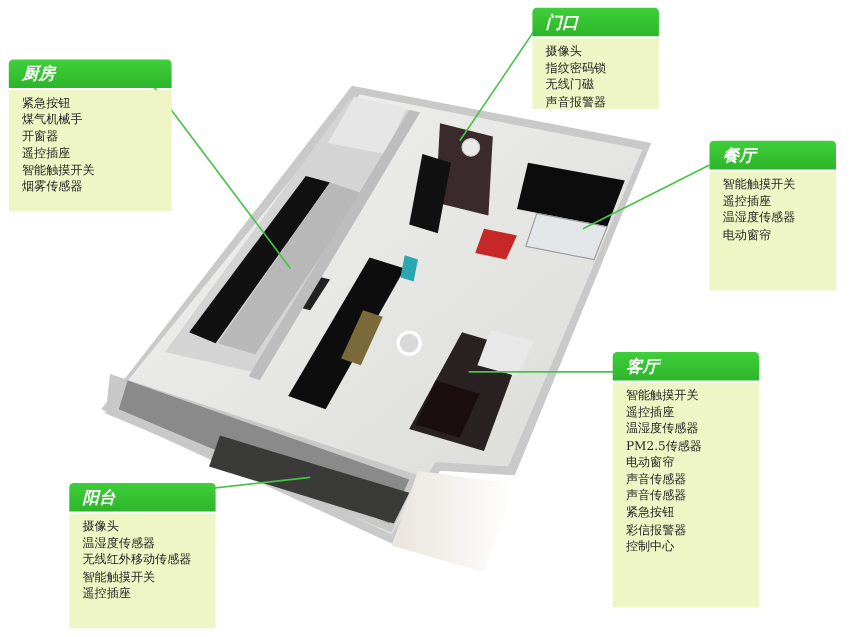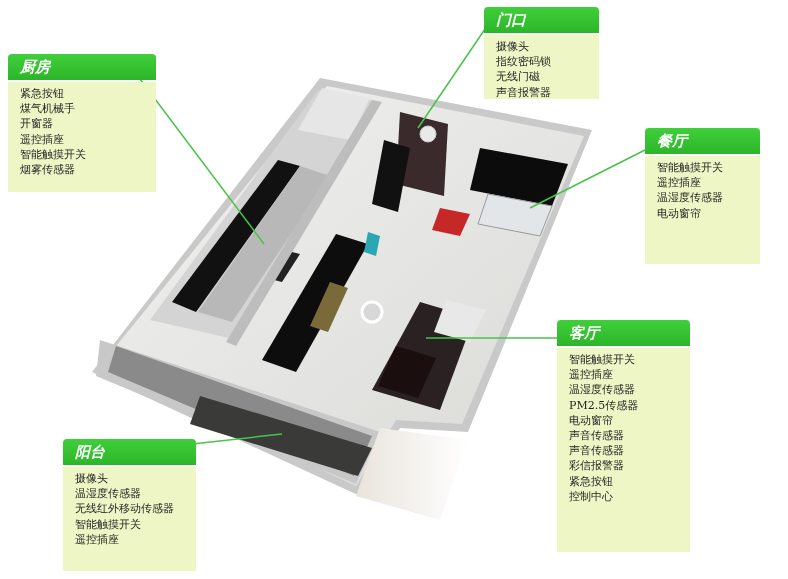--- a/index.html
+++ b/index.html
@@ -126,22 +126,22 @@
   <div class="callout" style="left:557px; top:320px; width:133px;">
     <div class="hdr">客厅</div>
     <div class="body" style="height:204px;">
       <div class="item">智能触摸开关</div>
       <div class="item">遥控插座</div>
       <div class="item">温湿度传感器</div>
       <div class="item">PM2.5传感器</div>
       <div class="item">电动窗帘</div>
       <div class="item">声音传感器</div>
       <div class="item">声音传感器</div>
+      <div class="item">紧急按钮</div>
       <div class="item">彩信报警器</div>
-      <div class="item">紧急按钮</div>
       <div class="item">控制中心</div>
     </div>
   </div>
 
   <div class="callout" style="left:23px; top:439px; width:133px;margin-left:40px;">
     <div class="hdr">阳台</div>
     <div class="body" style="height:104px;">
       <div class="item">摄像头</div>
       <div class="item">温湿度传感器</div>
       <div class="item">无线红外移动传感器</div>

